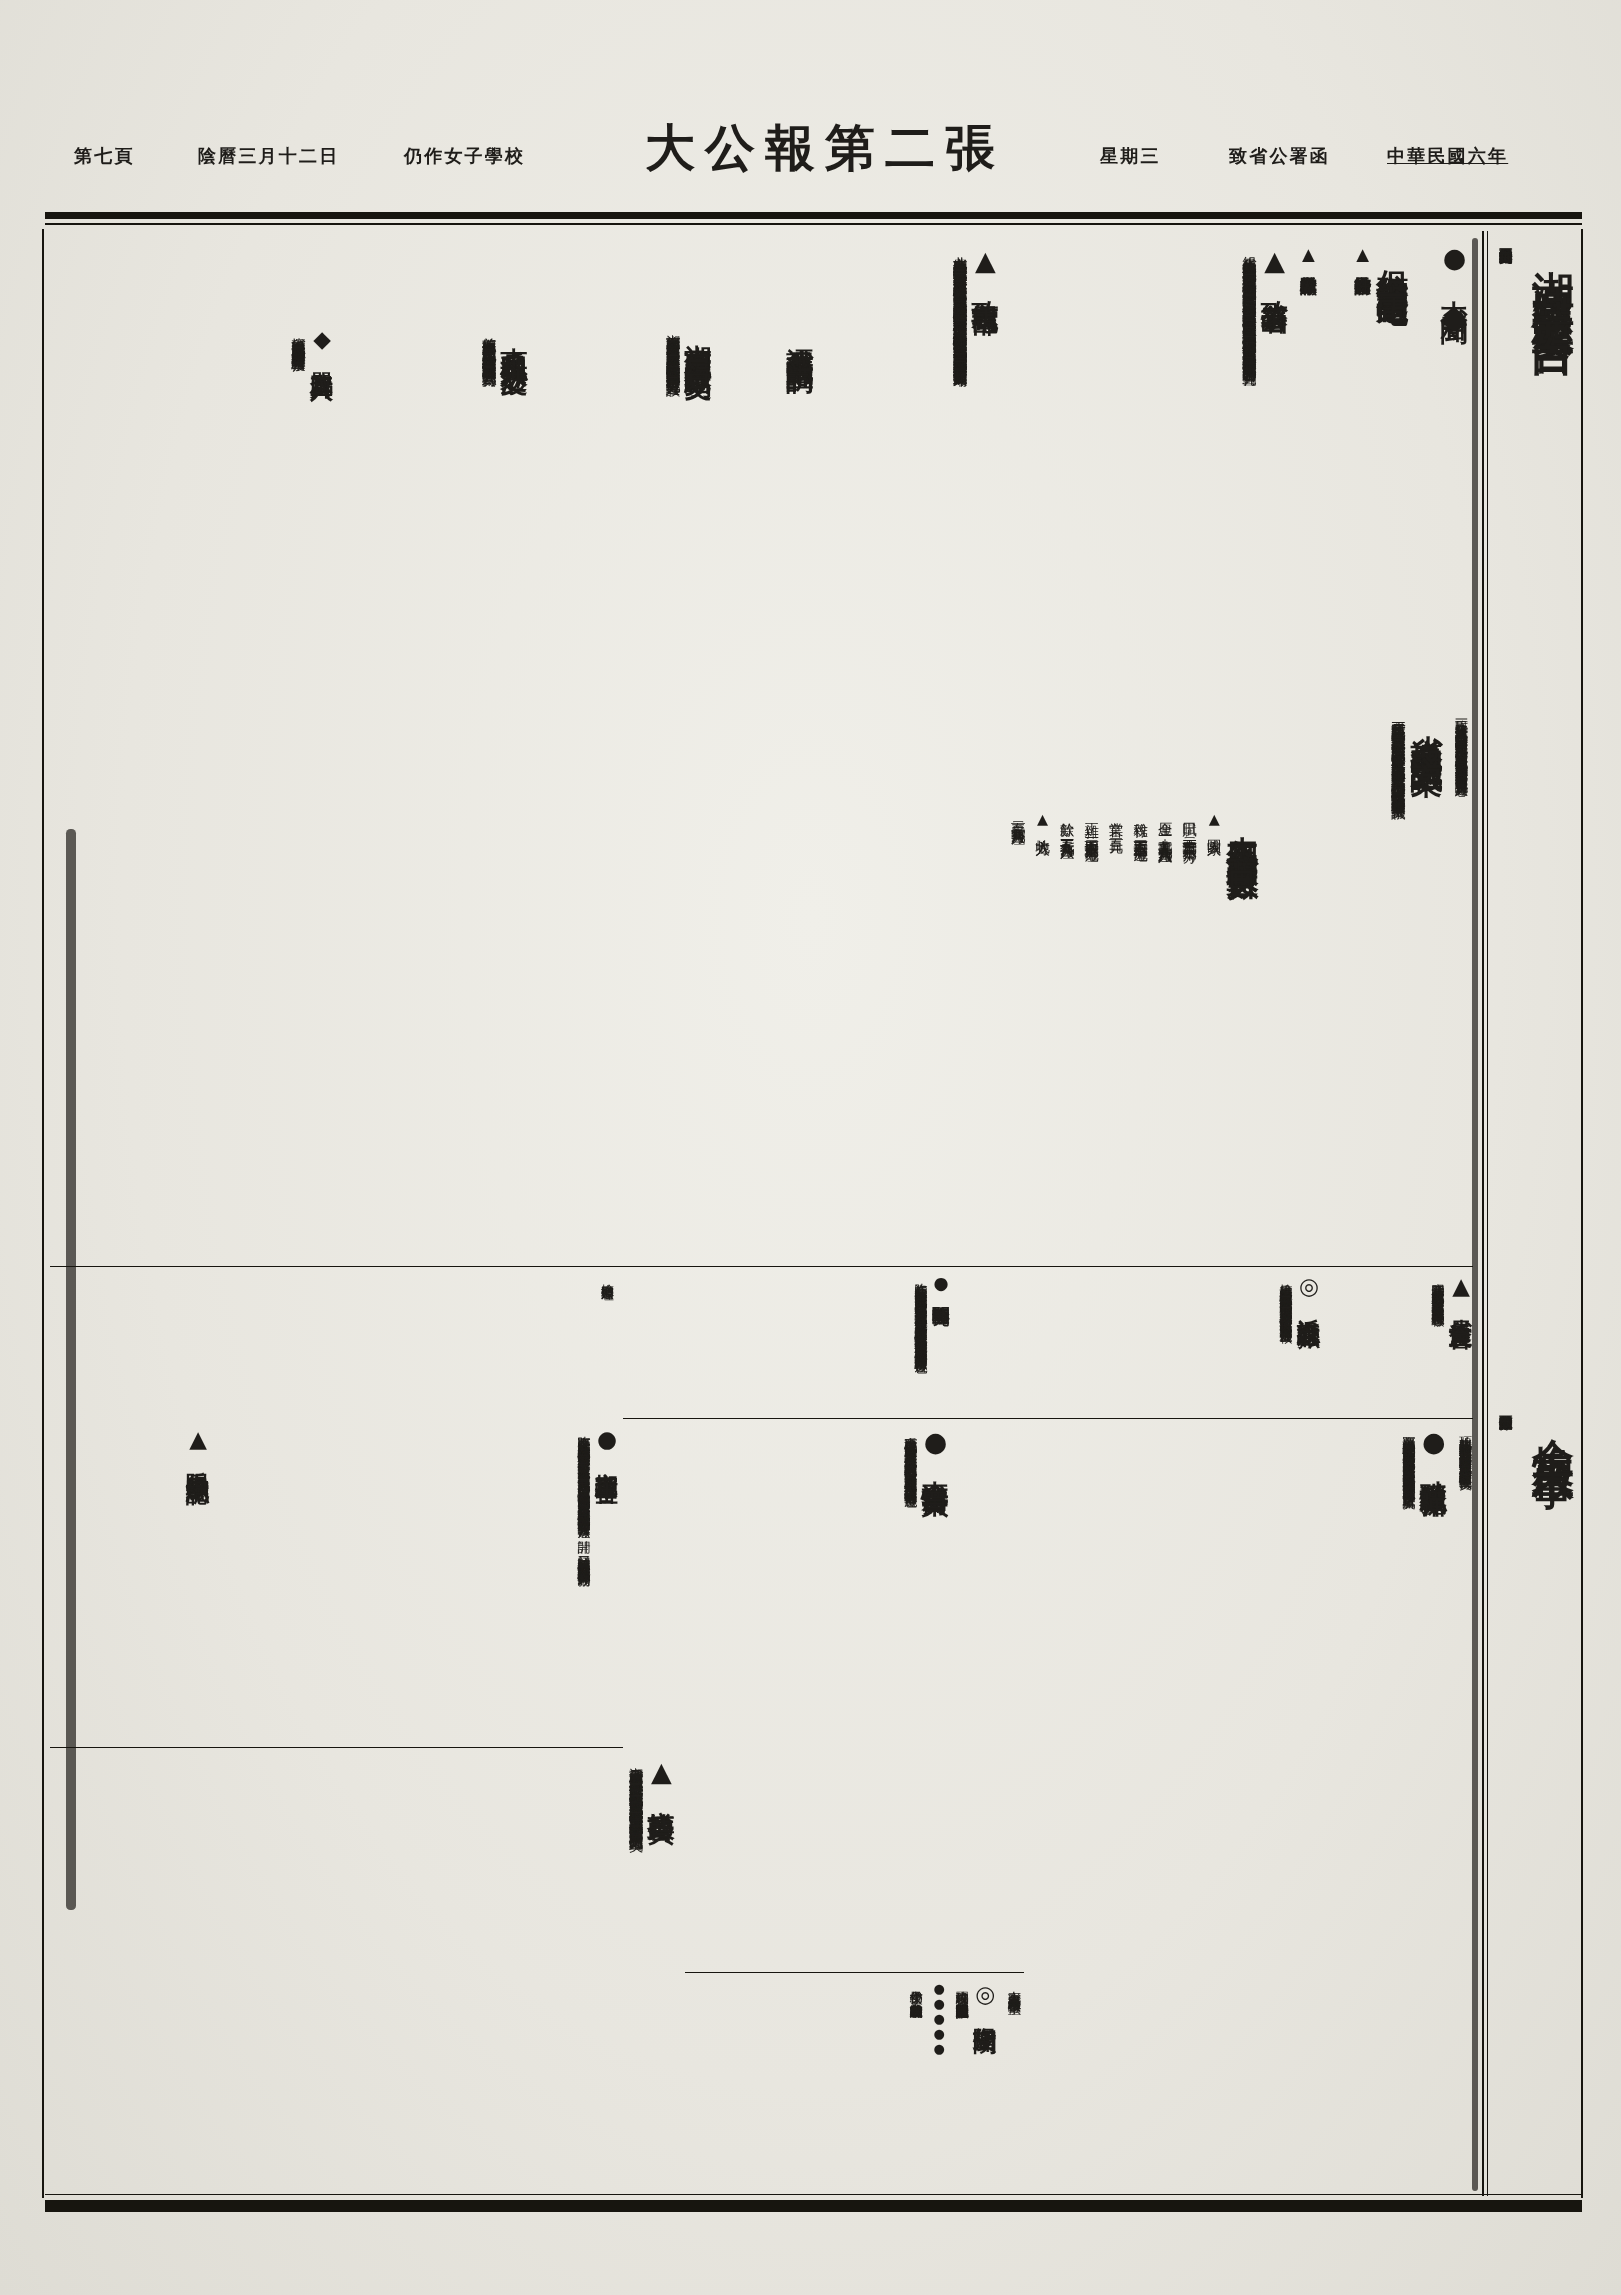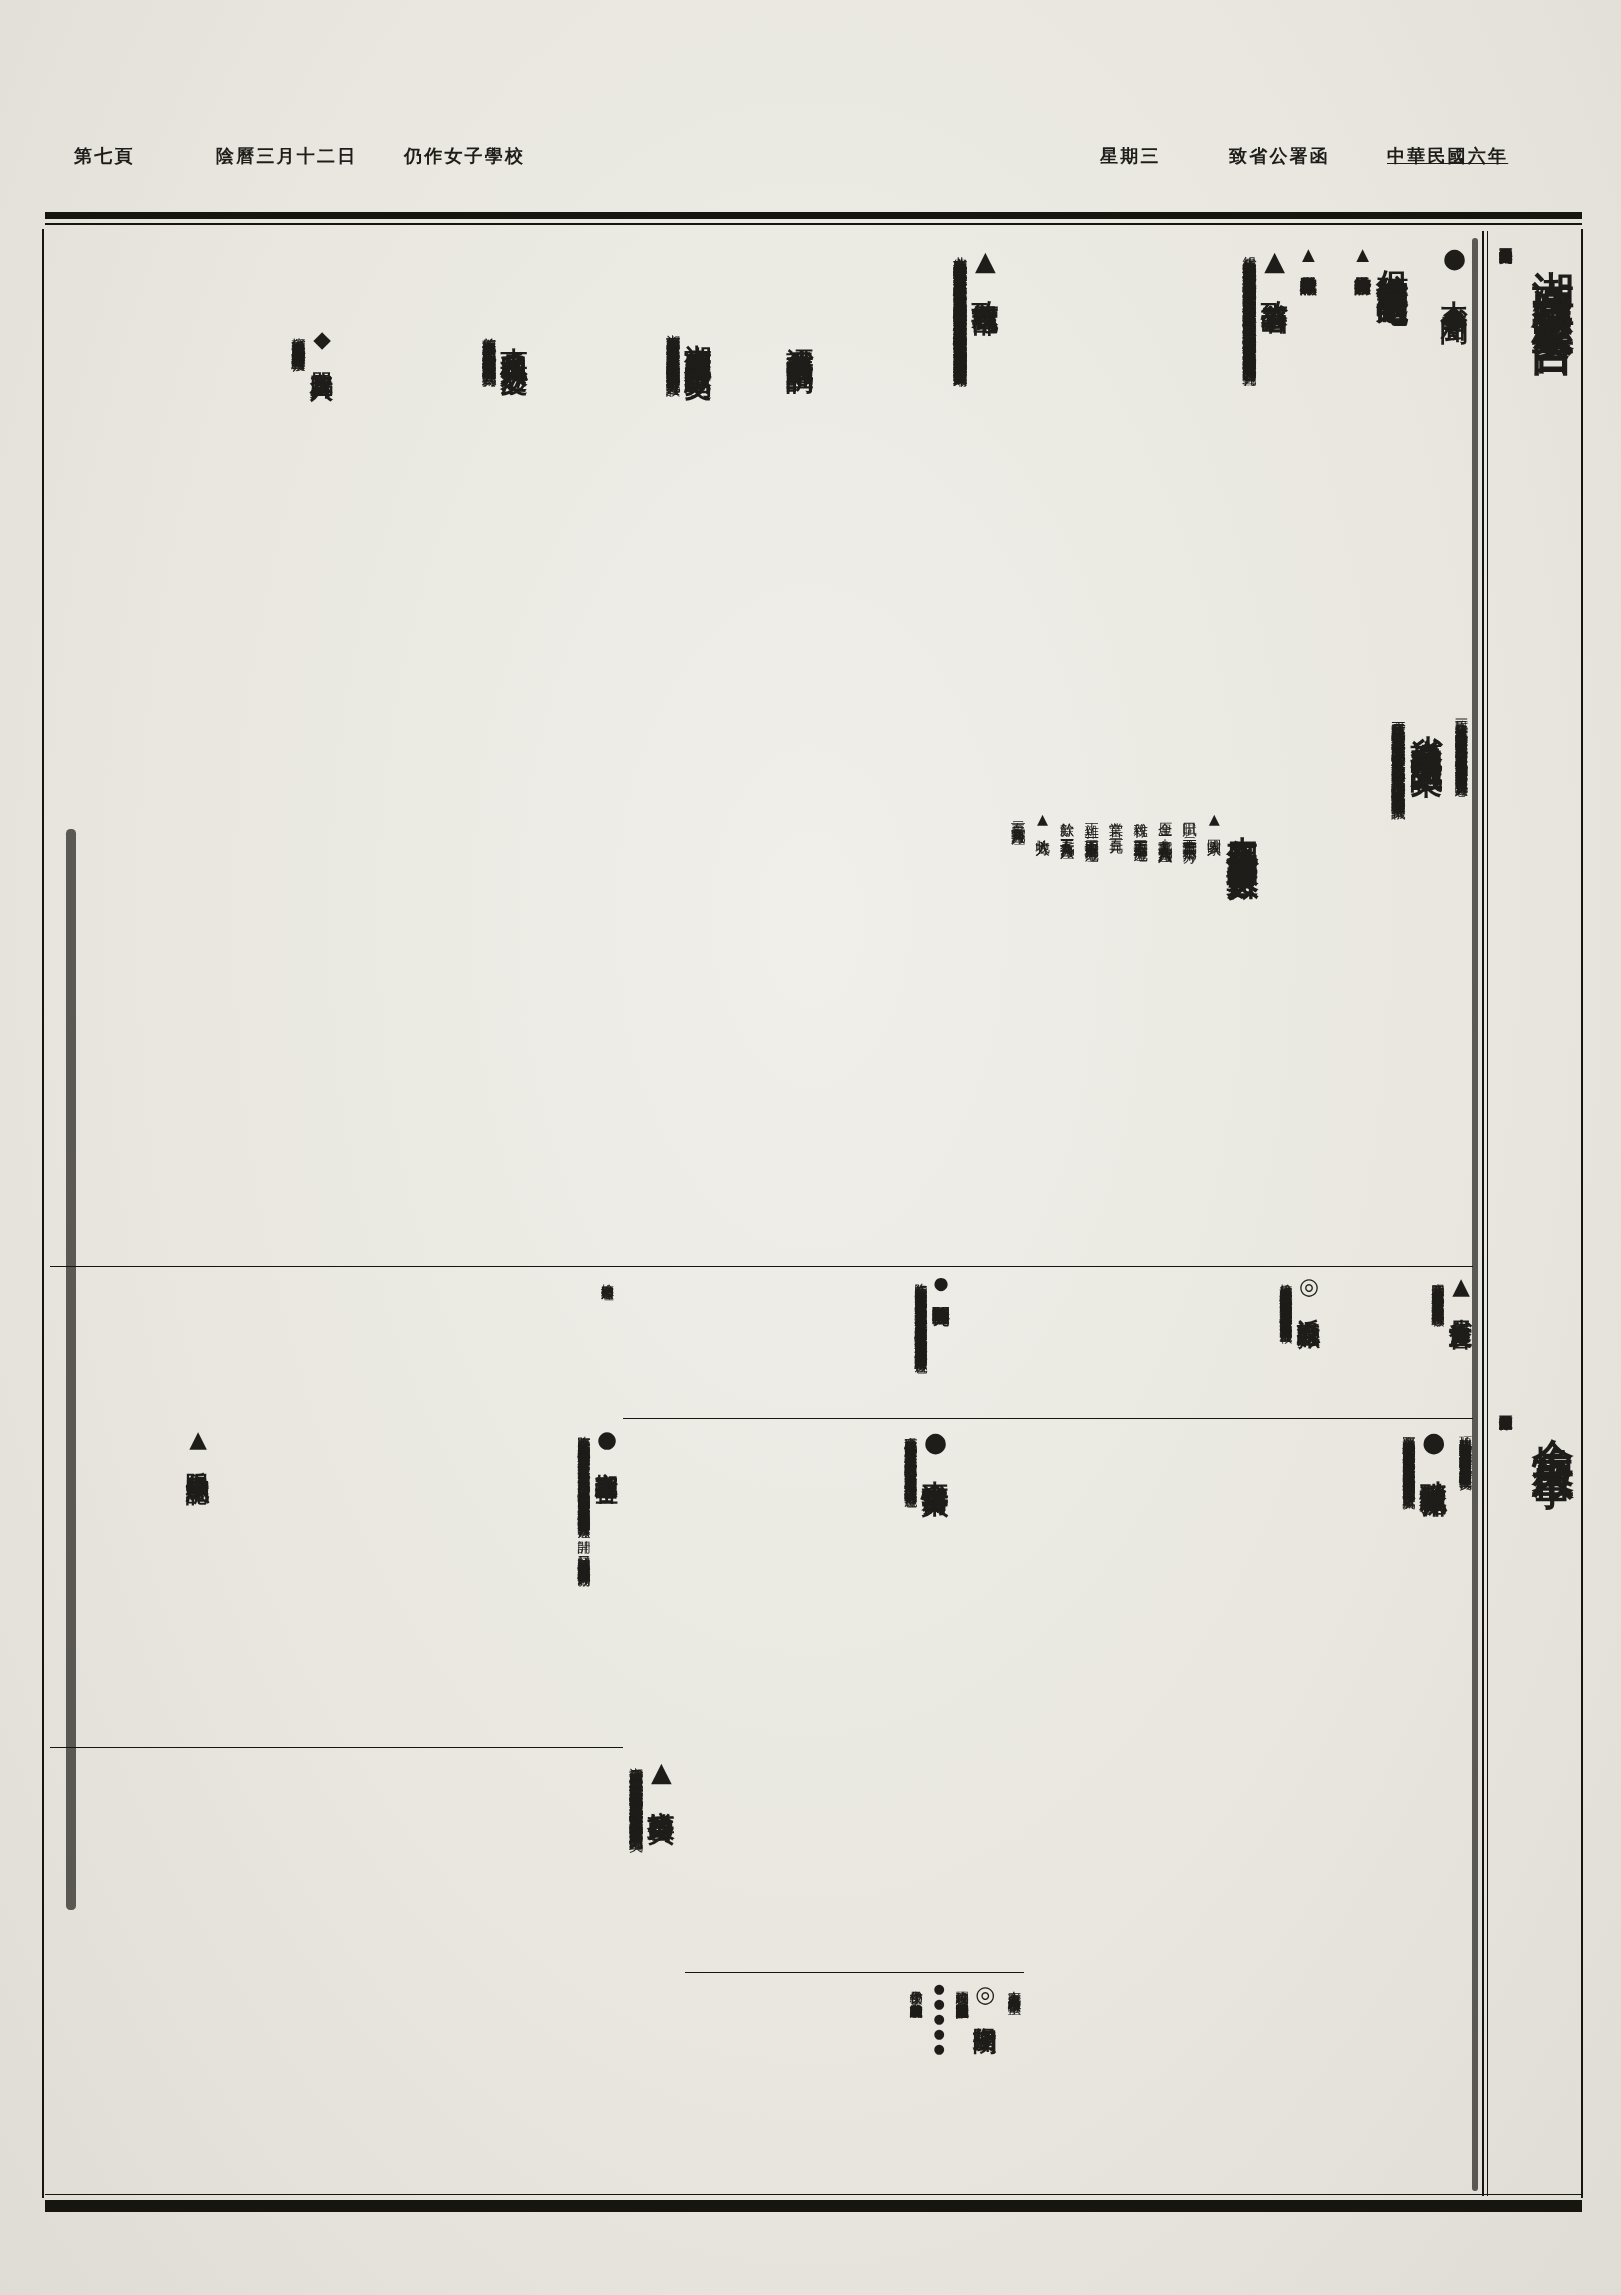--- a/index.html
+++ b/index.html
@@ -28,22 +28,23 @@
   .hdr-item{position:absolute;font-size:18px;font-weight:bold;letter-spacing:2.2px;}
 </style>
 </head>
 <body>
 
 <div id="page">
 
   <div class="hdr-item" style="left:1387px;top:144px;text-decoration:underline;">中華民國六年</div>
   <div class="hdr-item" style="left:1229px;top:144px;">致省公署函</div>
   <div class="hdr-item" style="left:1100px;top:144px;">星期三</div>
+  <div class="abs mast" style="left:616px;top:115px;width:418px;height:79px;text-align:center;font-size:50px;letter-spacing:10px;">大公報第二張</div>
   <div class="hdr-item" style="left:404px;top:144px;">仍作女子學校</div>
-  <div class="hdr-item" style="left:216px;top:144px;font-family:Liberation Mono, monospace;">陰曆三月十二日</div>
+  <div class="hdr-item" style="left:198px;top:144px;font-family:Liberation Mono, monospace;">陰曆三月十二日</div>
   <div class="hdr-item" style="left:74px;top:144px;">第七頁</div>
 
   <div class="rule-h" style="left:45px;top:212px;width:1537px;height:6.5px;"></div>
   <div class="rule-h" style="left:45px;top:223px;width:1537px;height:2.2px;"></div>
 
   <div class="rule-v" style="left:42px;top:229px;width:2.2px;height:1969px;"></div>
   <div class="rule-v" style="left:1581px;top:229px;width:2.2px;height:1969px;"></div>
   <div class="smudge" style="left:66px;top:829px;width:10px;height:1081px;"></div>
   <div class="smudge" style="left:1472px;top:238px;width:5.8px;height:1953px;"></div>
 

